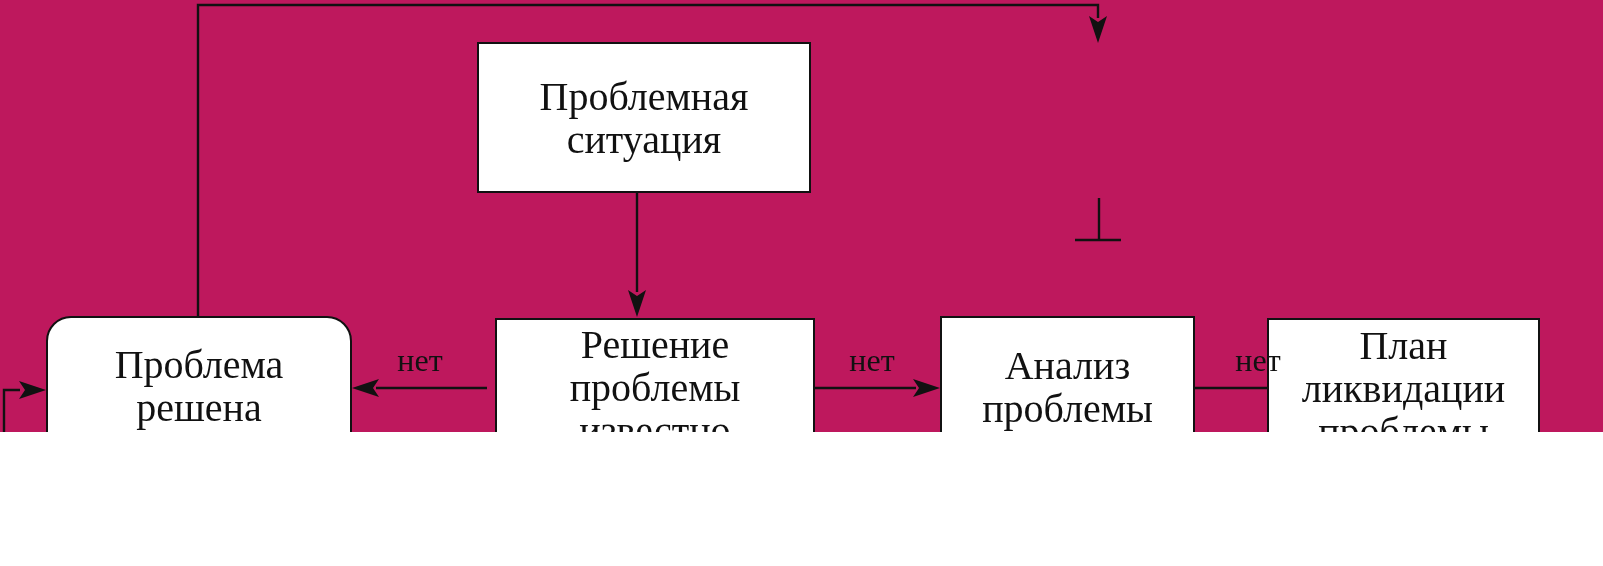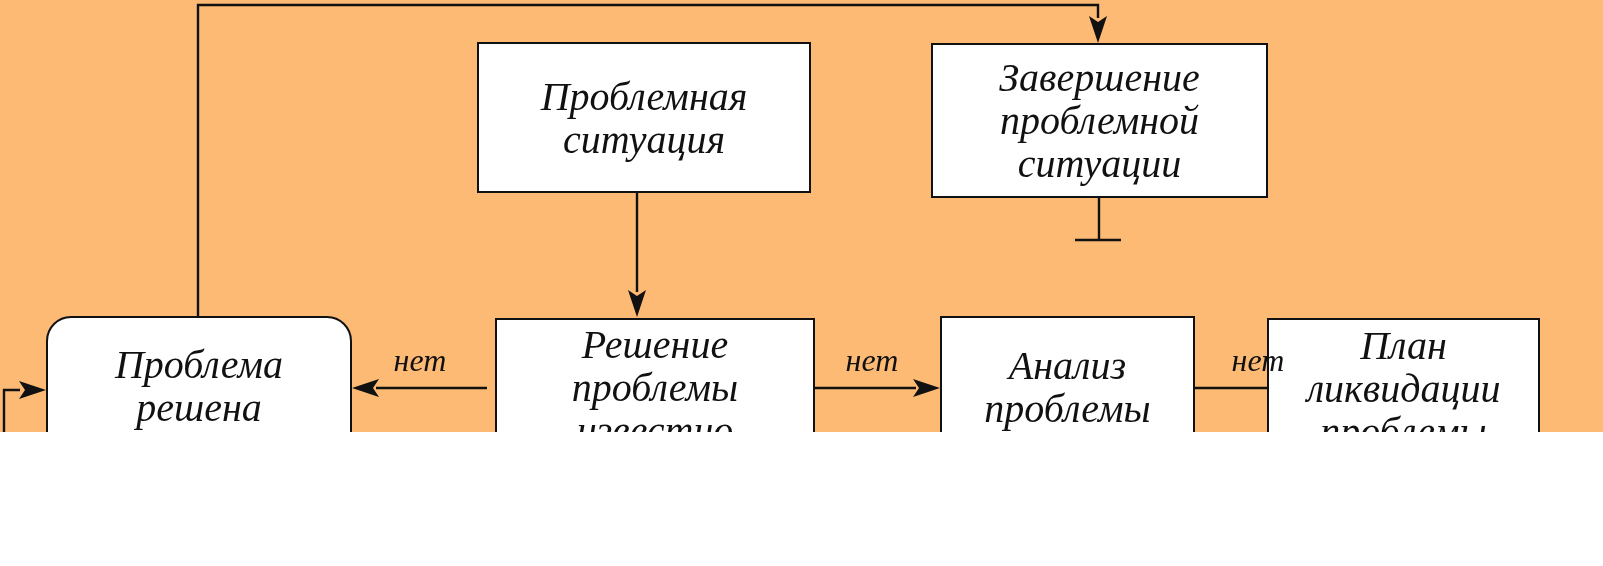--- a/index.html
+++ b/index.html
@@ -4,25 +4,24 @@
 <style>
   html, body {
     margin: 0;
     padding: 0;
     background: #ffffff;
   }
   .canvas {
     position: relative;
     width: 1603px;
     height: 432px;
-    background: #fdba74;
+    background: #be185d;
     font-family: "Liberation Serif", "DejaVu Serif", serif;
     color: #111111;
     overflow: hidden;
-    font-style: italic;
   }
   .edges-svg {
     position: absolute;
     left: 0;
     top: 0;
     width: 1603px;
     height: 566px;
   }
   .edges-svg path.connector {
     fill: none;
@@ -102,25 +101,20 @@
       <path class="connector" d="M1476,458 L1476,560 L4,560 L4,390 L20,390"></path>
       <path class="arrowhead" d="M46,390 L19,381 L25,390 L19,399 Z"></path>
     </g>
   </svg>
 
   <div class="node" style="left:477px; top:42px; width:334px; height:151px;">
     <span class="node-label">Проблемная
 ситуация</span>
   </div>
 
-  <div class="node" style="left:931px; top:43px; width:337px; height:155px;">
-    <span class="node-label">Завершение
-проблемной
-ситуации</span>
-  </div>
 
   <div class="node" style="left:46px; top:316px; width:306px; height:140px;border-radius:25px;">
     <span class="node-label">Проблема
 решена</span>
   </div>
 
   <div class="node" style="left:487px; top:318px; width:320px; height:139px;margin-left:8px;">
     <span class="node-label">Решение
 проблемы
 известно</span>

